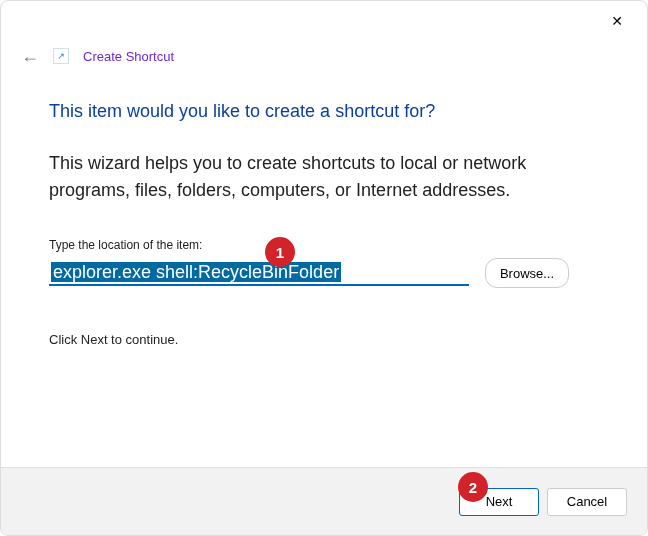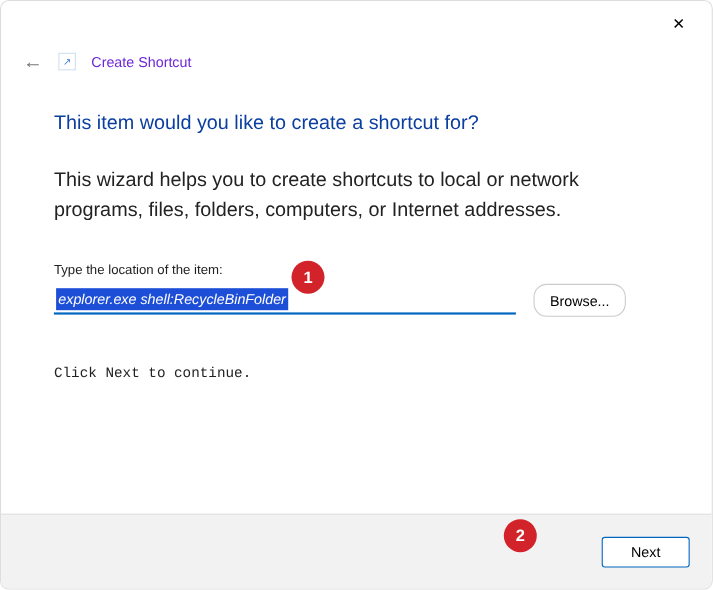--- a/index.html
+++ b/index.html
@@ -86,50 +86,48 @@
       margin-top: 14px;
     }
     .input-row {
       display: flex;
       align-items: center;
       gap: 16px;
       margin-bottom: 44px;
       position: relative;
     }
     .highlight-text {
-      background: #1d4ed8;
+      background: #0369a1;
       color: #fff;
       padding: 1px 2px;
-      font-size: 13px;
+      font-size: 18px;
       position: absolute;
       left: 2px;
       top: 2px;
       pointer-events: none;
       line-height: 18px;
-      font-style: italic;
     }
     .input-wrapper {
       position: relative;
       flex: 0 0 420px;
       height: 26px;
       border-bottom: 2px solid #0067c0;
     }
     .browse-btn {
       width: 84px;
       height: 30px;
       background: #fff;
       border: 1px solid #ccc;
       border-radius: 12px;
       font-size: 13px;
       cursor: pointer;
     }
     .continue-text {
       font-size: 13px;
       color: #222;
-      font-family: Liberation Mono, monospace;
     }
     .footer {
       position: absolute;
       bottom: 0;
       left: 0;
       right: 0;
       height: 68px;
       background: #f2f2f2;
       border-top: 1px solid #e0e0e0;
       display: flex;
@@ -192,16 +190,17 @@
     <div class="input-wrapper">
       <span class="highlight-text">explorer.exe shell:RecycleBinFolder</span>
     </div>
     <button class="browse-btn">Browse...</button>
   </div>
   <p class="continue-text">Click Next to continue.</p>
 </div>
 
 <div class="footer">
   <button class="footer-btn primary">Next</button>
+  <button class="footer-btn">Cancel</button>
 </div>
 
 <div class="callout callout-1">1</div>
 <div class="callout callout-2">2</div>
 
 </body></html>

